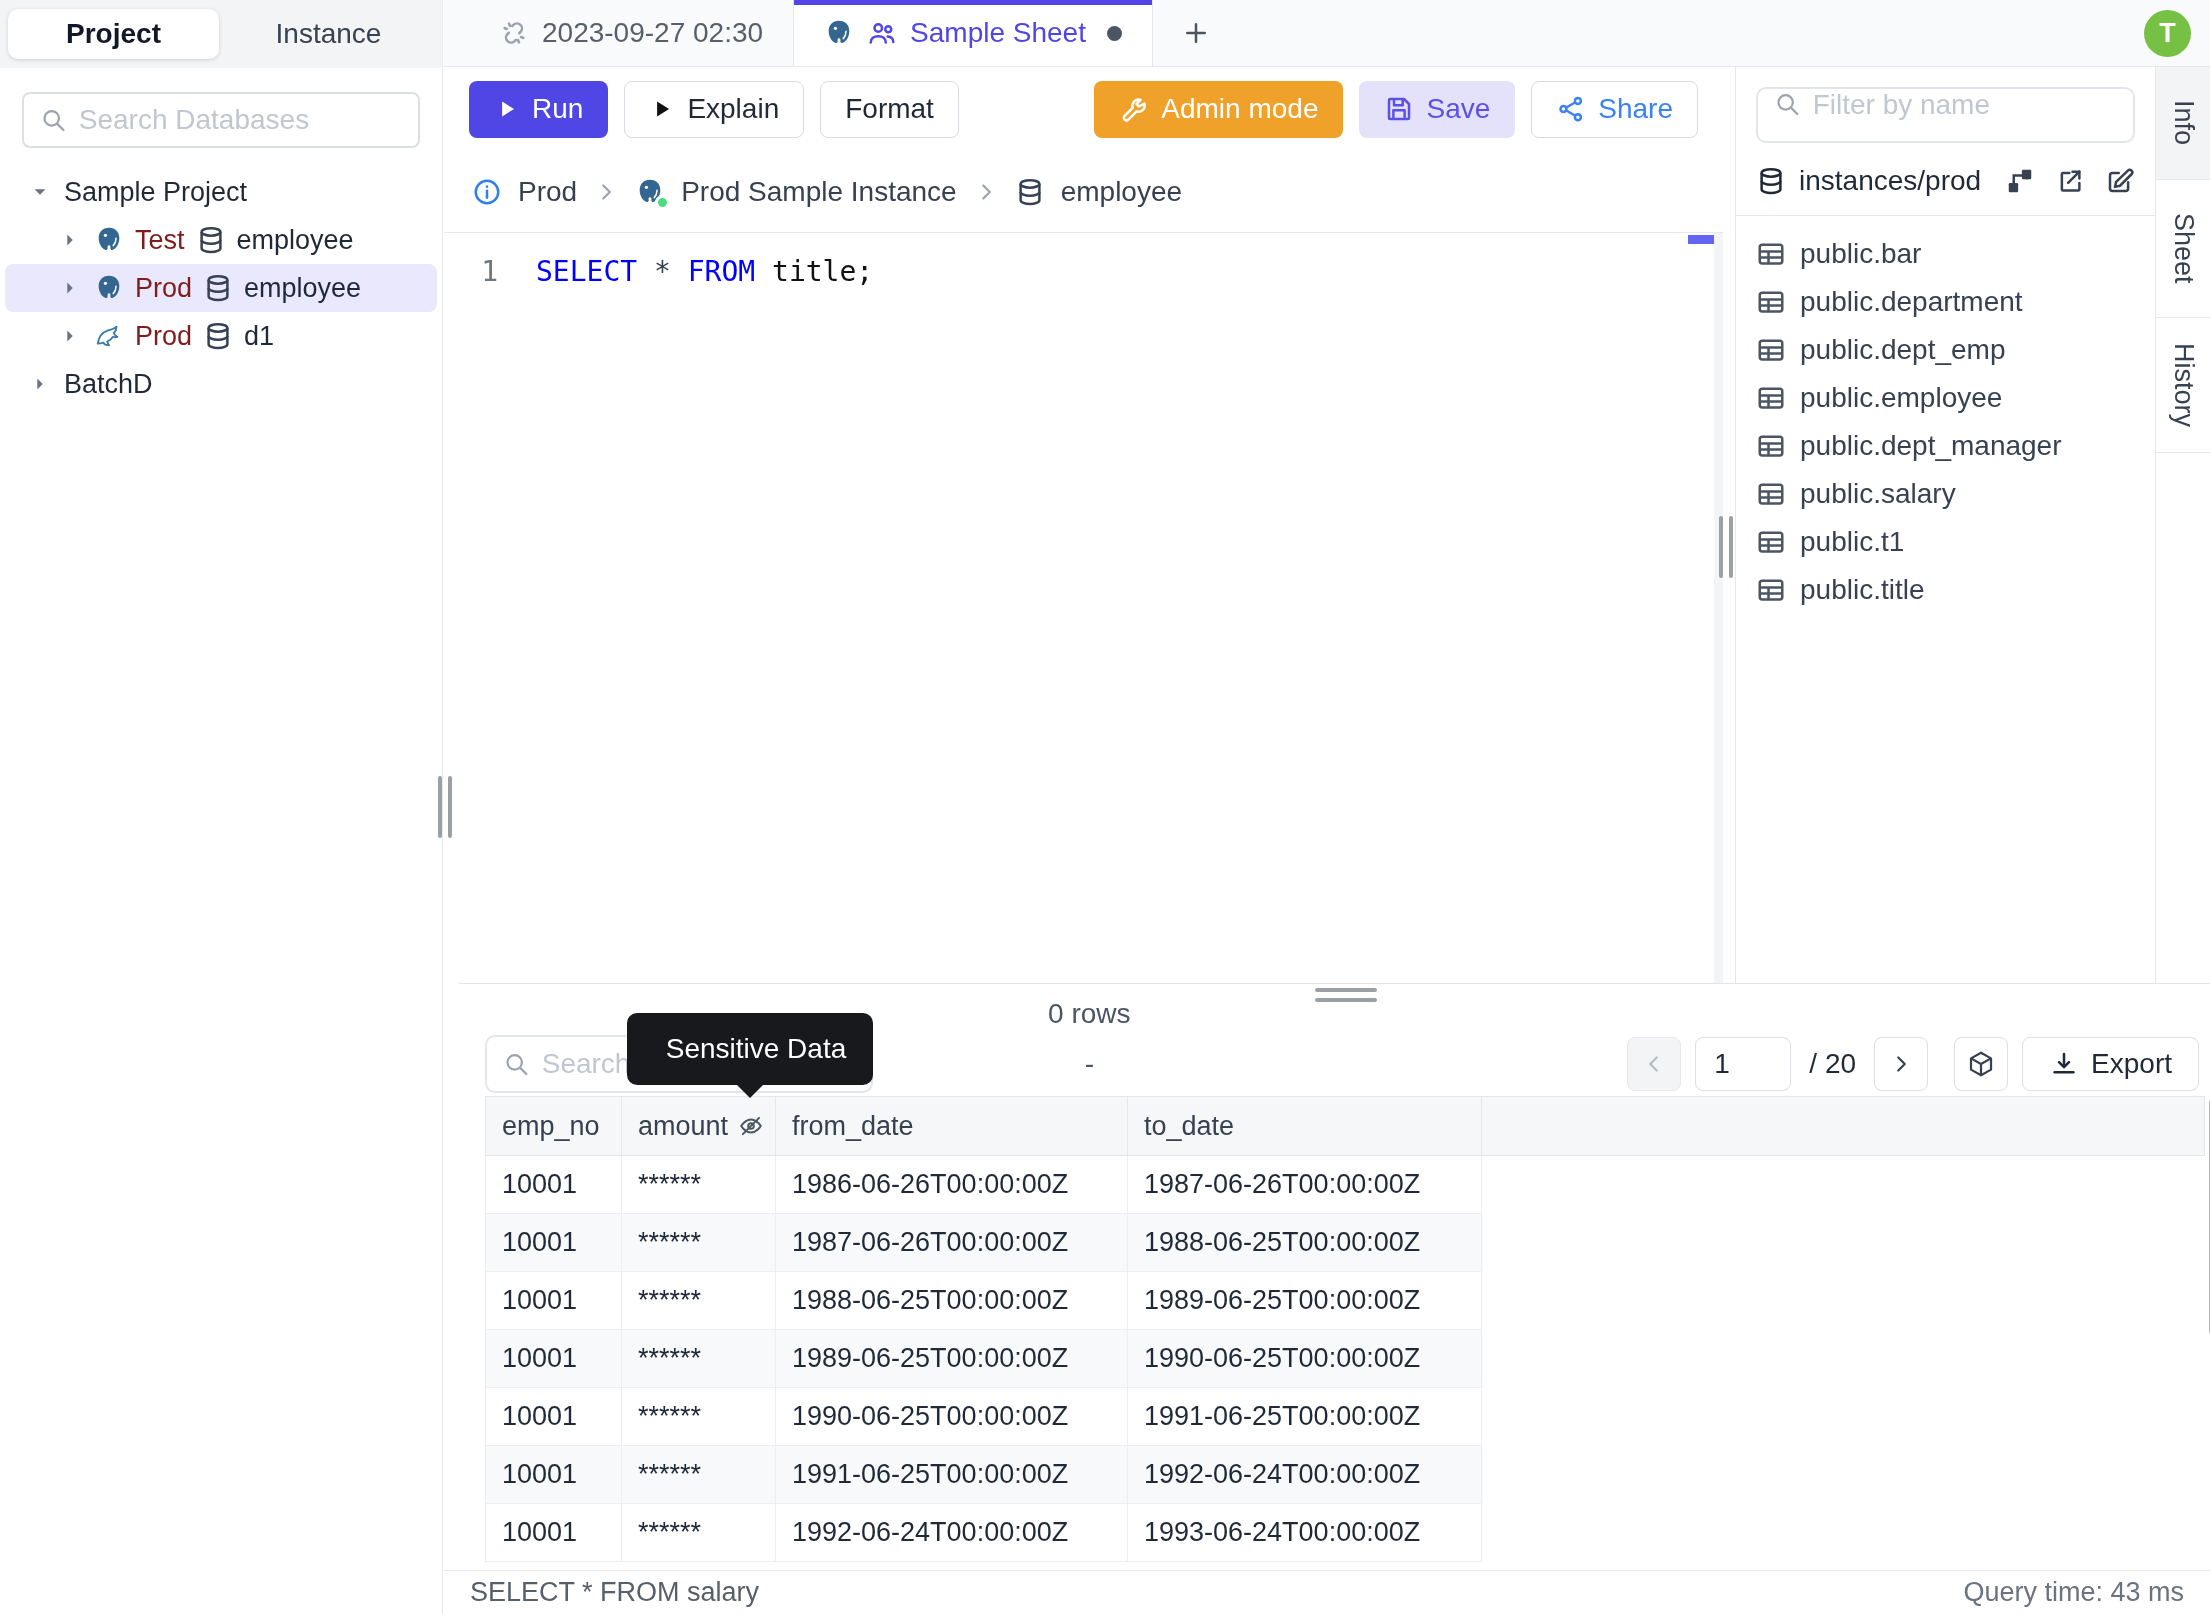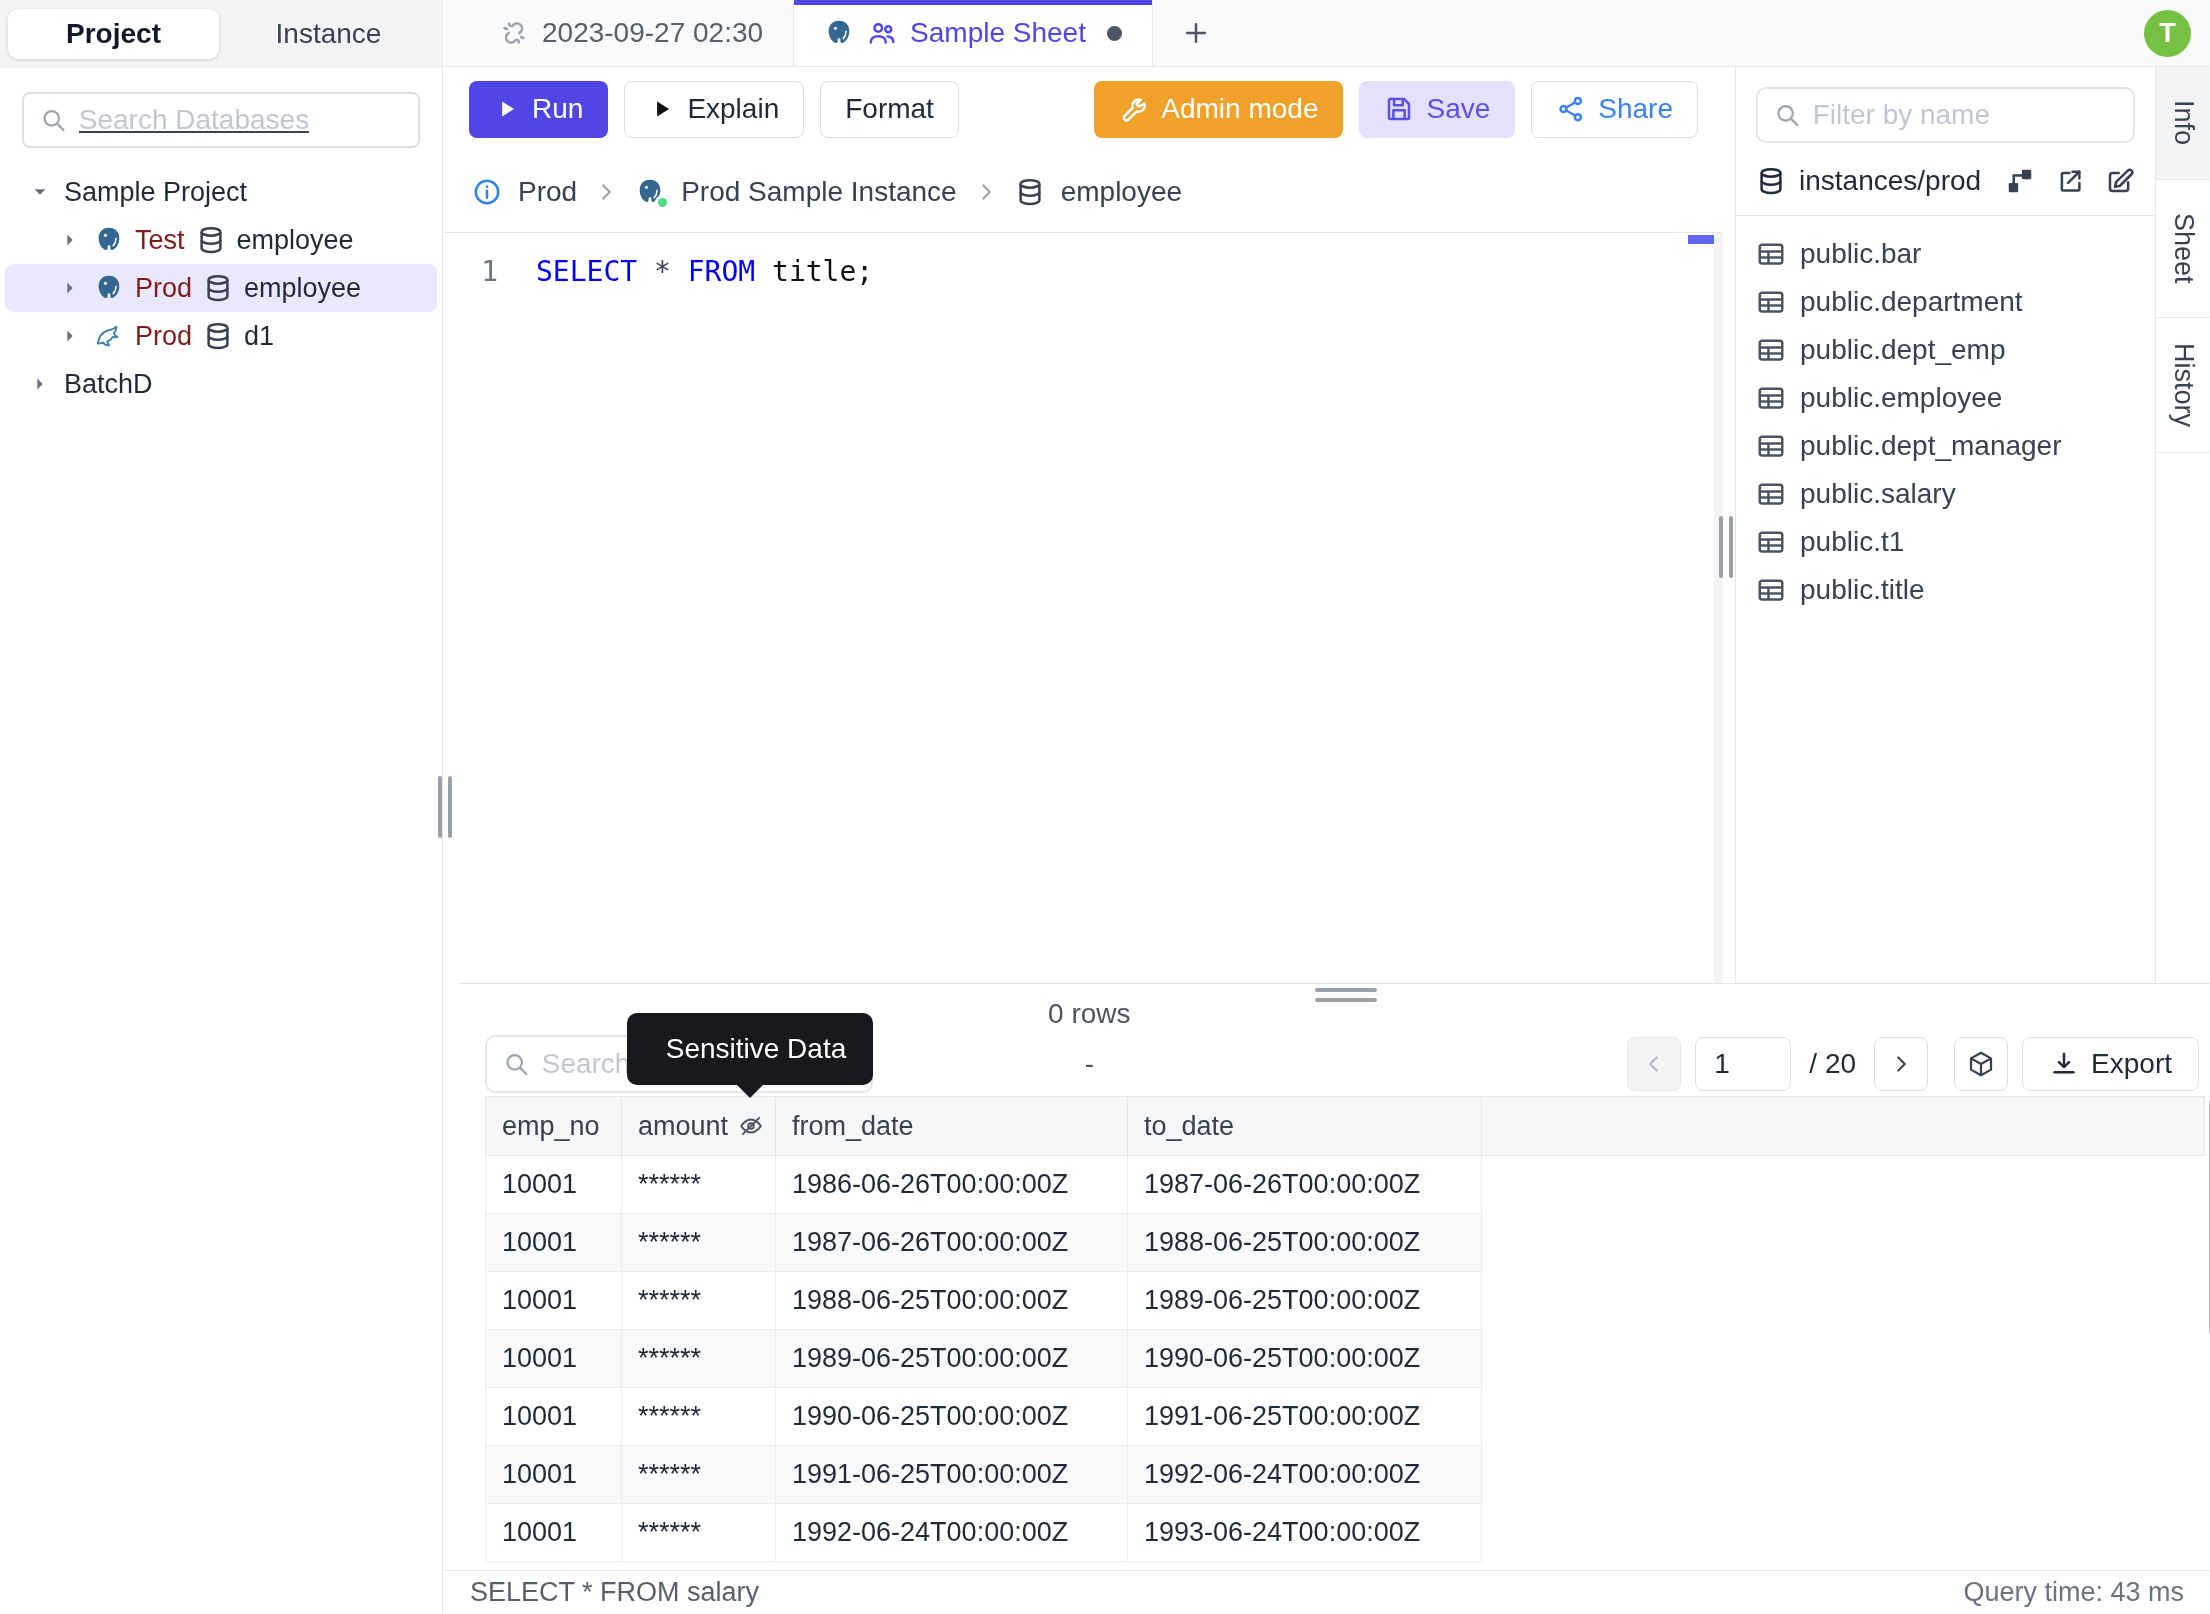--- a/index.html
+++ b/index.html
@@ -9,21 +9,21 @@
   svg { display:block; }
   input { border:none; outline:none; background:transparent; font-family:"Liberation Sans",sans-serif; }
   input::placeholder { color:#c1c7d0; }
 
   
   .left-sidebar { position:absolute; left:0; top:0; width:443px; height:1614px; border-right:1px solid #e5e7eb; background:#fff; }
   .seg { display:flex; background:#f3f4f6; padding:9px 8px; gap:4px; }
   .seg-btn { flex:1; height:50px; display:flex; align-items:center; justify-content:center; font-size:28px; color:#374151; border-radius:10px; cursor:pointer; }
   .seg-btn.active { background:#fff; color:#111827; font-weight:600; box-shadow:0 1px 4px rgba(0,0,0,.14); }
   .search-box { margin:24px 22px 20px; height:56px; border:2px solid #dcdfe4; border-radius:8px; display:flex; align-items:center; padding:0 16px; gap:12px; background:#fff; }
-  .search-box input { font-size:28px; width:100%; color:#374151;text-decoration:underline; }
+  .search-box input { font-size:28px; width:100%; color:#374151; }
   .icon-g { color:#9ca3af; }
   .tree { font-size:27px; }
   .tree-row { display:flex; align-items:center; height:48px; gap:11px; padding-left:22px; margin:0 5px; border-radius:8px; cursor:pointer; }
   .tree-row.child { padding-left:52px; }
   .tree-row.selected { background:#e9e8fc; }
   .caret { color:#6b7280; flex:none; }
   .env { color:#7f1d1d; }
   .dbname { color:#1f2937; }
   .proj-label { color:#1f2937; }
   .ic24 { width:26px; height:26px; }
@@ -61,21 +61,21 @@
   .code-line { display:flex; padding-top:22px; font-family:"DejaVu Sans Mono","Liberation Mono",monospace; font-size:28px; }
   .gutter { width:92px; text-align:right; padding-right:38px; color:#6e7681; flex:none; }
   .kw { color:#0000ff; }
   .op { color:#374151; }
   .plain { color:#111; }
   .ruler-dash { position:absolute; top:2px; left:1244px; width:26px; height:9px; background:#6366f1; }
   .scroll-gutter { position:absolute; top:0; bottom:0; left:1270px; width:9px; background:#f3f4f6; }
 
   
   .right-sidebar { position:absolute; left:1735px; top:67px; width:420px; height:916px; background:#fff; border-left:1px solid #e5e7eb; }
-  .filter-box { margin:20px 20px 18px; height:56px; border:2px solid #e2e5e9; border-radius:10px; display:flex; align-items:center; padding:0 16px; gap:12px; }
+  .filter-box { margin:20px 20px 18px; height:56px; border:2px solid #e2e5e9; border-radius:10px; display:flex; align-items:flex-start; padding:0 16px; gap:12px; }
   .filter-box input { font-size:28px; width:100%; color:#374151; }
   .src-row { display:flex; align-items:center; gap:13px; padding:4px 20px 18px; font-size:28px; color:#1f2937; border-bottom:1px solid #e5e7eb; }
   .src-actions { margin-left:auto; display:flex; gap:20px; color:#374151; }
   .src-actions .abtn { cursor:pointer; }
   .tbl-list { padding:14px 0; }
   .tbl-item { display:flex; align-items:center; gap:14px; height:48px; padding:0 20px; font-size:28px; color:#374151; cursor:pointer; }
   .tbl-item .ic28 { color:#4b5563; flex:none; }
 
   
   .right-tabstrip { position:absolute; left:2155px; top:67px; width:55px; height:916px; border-left:1px solid #e5e7eb; background:#fff; }

